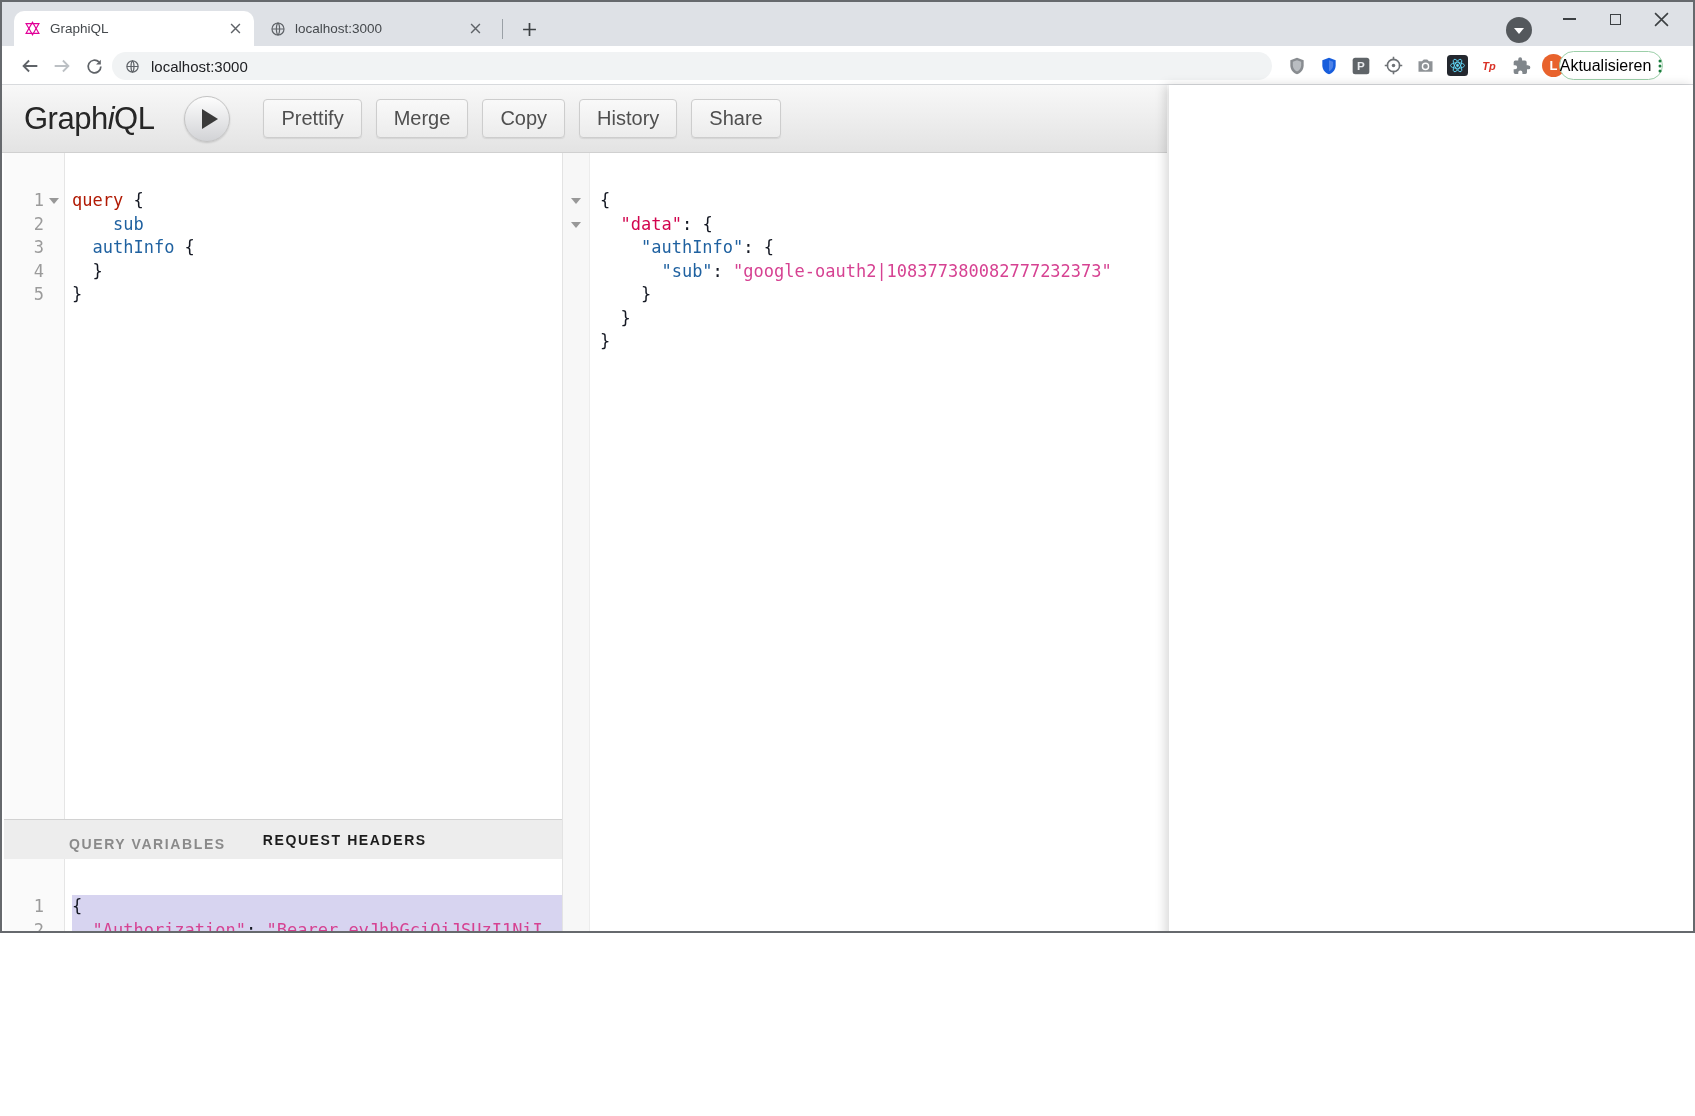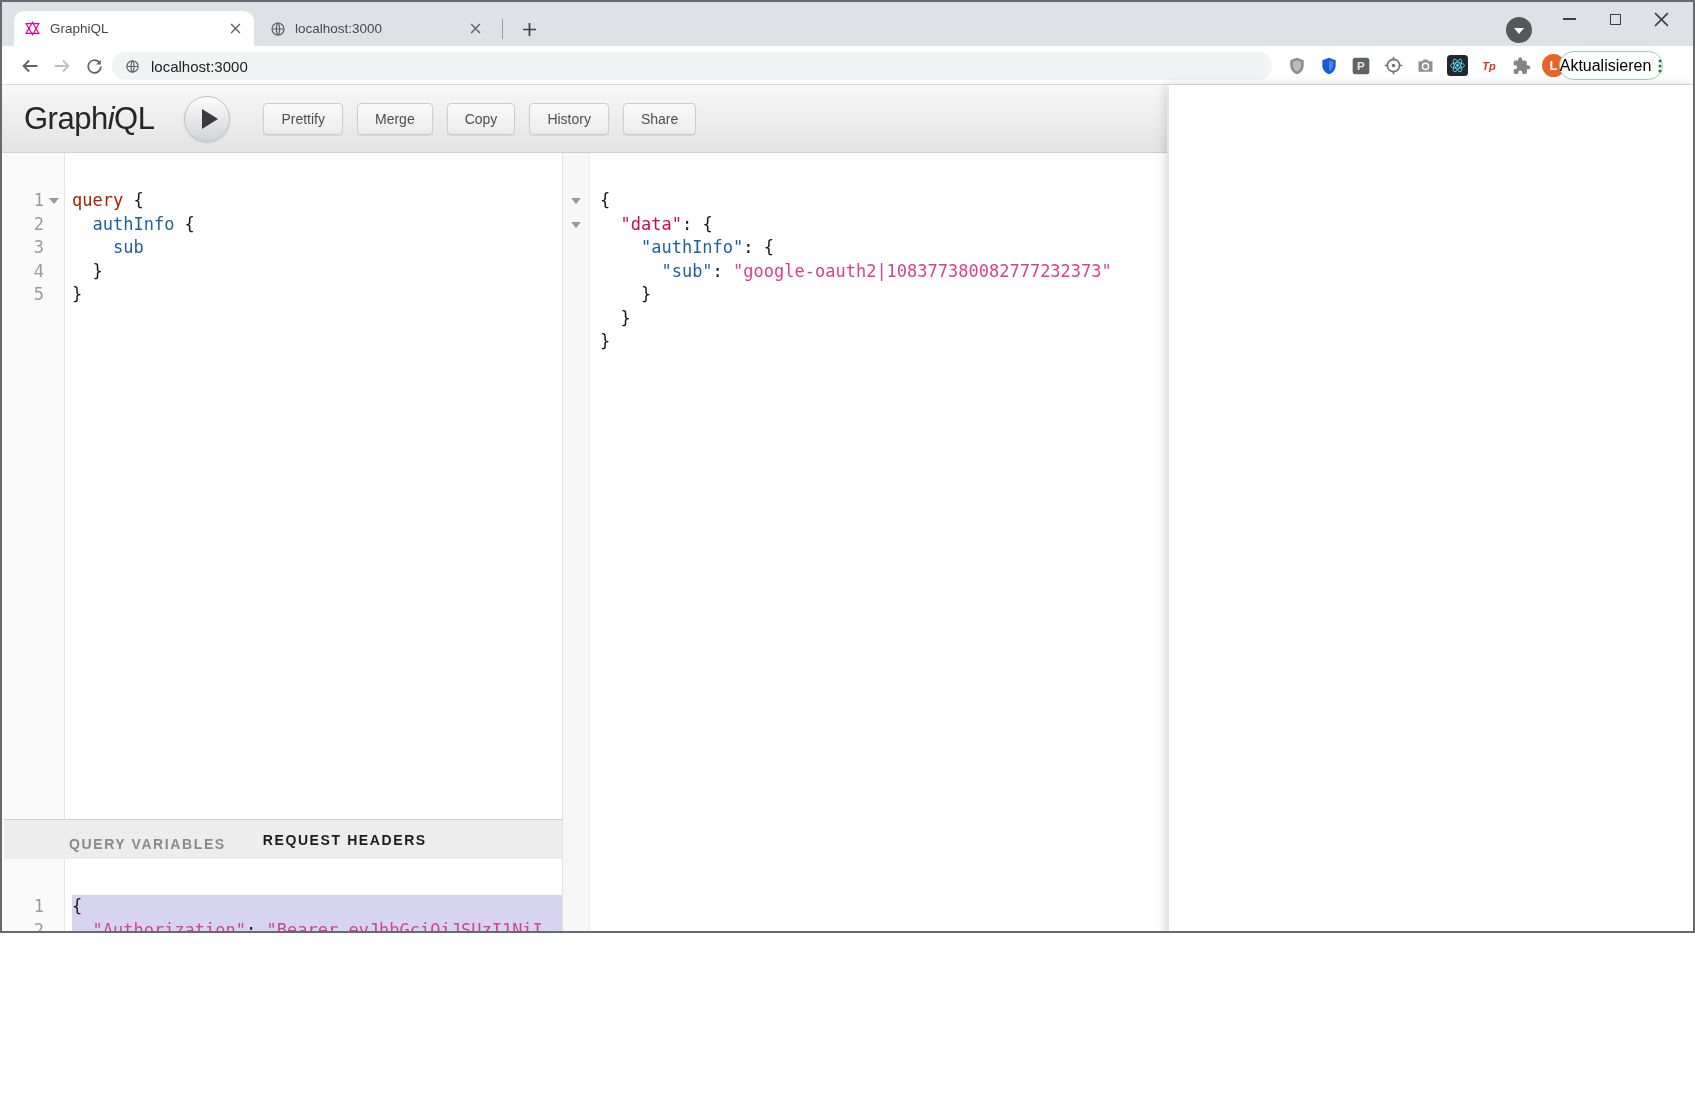--- a/index.html
+++ b/index.html
@@ -42,21 +42,21 @@
   .gql-topbar { position:absolute; left:0; top:83px; width:1165px; height:68px;
     background:linear-gradient(#f8f8f8,#e3e3e3); border-bottom:1px solid #d0d0d0;
     display:flex; align-items:center; }
   .gql-logo { margin-left:22px; font-size:31px; color:#262626; letter-spacing:-0.5px; }
   .gql-logo em { font-style:italic; }
   .exec-btn { margin-left:30px; width:46px; height:46px; border-radius:50%;
     background:linear-gradient(#fdfdfd,#d2d3d6); border:1px solid #c3c3c3;
     box-shadow:0 1px 2px rgba(0,0,0,0.15); display:flex; align-items:center; justify-content:center; }
   .exec-tri { width:0; height:0; border-top:10px solid transparent; border-bottom:10px solid transparent; border-left:16px solid #3a3a3a; margin-left:5px; }
   .tb-buttons { display:flex; gap:14px; margin-left:33px; }
-  .tb-btn { font-size:14px; color:#4f4f4f; padding:7px 17px; border-radius:4px;
+  .tb-btn { font-size:20px; color:#4f4f4f; padding:7px 17px; border-radius:4px;
     border:1px solid #cdcdcd; background:linear-gradient(#f9f9f9,#ececec);
     box-shadow:0 1px 1px rgba(0,0,0,0.08); font-family:"Liberation Sans",sans-serif; }
 
   
   .mono, .code-line, .gutter-line { font-family:"DejaVu Sans Mono", monospace; }
   .code-line { height:23.5px; font-size:17px; line-height:23.5px; white-space:pre; }
   .gutter-line { height:23.5px; font-size:17px; line-height:23.5px; color:#9b9b9b; position:relative; }
   .ln { display:inline-block; width:40px; text-align:right; }
   .fold-arrow { position:absolute; right:5px; top:9px; width:0; height:0;
     border-left:5px solid transparent; border-right:5px solid transparent; border-top:6px solid #989898; }
@@ -289,22 +289,22 @@
   <div class="query-pane">
     <div class="pane-gutter">
         <div class="gutter-line"><span class="ln">1</span><span class="fold-arrow"></span></div>
         <div class="gutter-line"><span class="ln">2</span></div>
         <div class="gutter-line"><span class="ln">3</span></div>
         <div class="gutter-line"><span class="ln">4</span></div>
         <div class="gutter-line"><span class="ln">5</span></div>
       </div>
     <div class="pane-code">
         <div class="code-line"><span class="tok-keyword">query </span><span class="tok-punct">{</span></div>
+        <div class="code-line"><span class="tok-plain">    </span><span class="tok-field">sub</span></div>
         <div class="code-line"><span class="tok-plain">  </span><span class="tok-field">authInfo</span><span class="tok-punct"> {</span></div>
-        <div class="code-line"><span class="tok-plain">    </span><span class="tok-field">sub</span></div>
         <div class="code-line"><span class="tok-punct">  }</span></div>
         <div class="code-line"><span class="tok-punct">}</span></div>
       </div>
   </div>
 
   <div class="vars-bar">
     <span class="vars-tab inactive">QUERY VARIABLES</span>
     <span class="vars-tab active">REQUEST HEADERS</span>
   </div>
 

